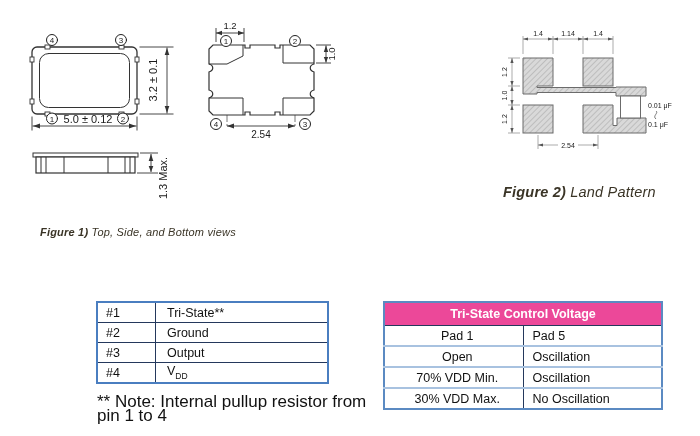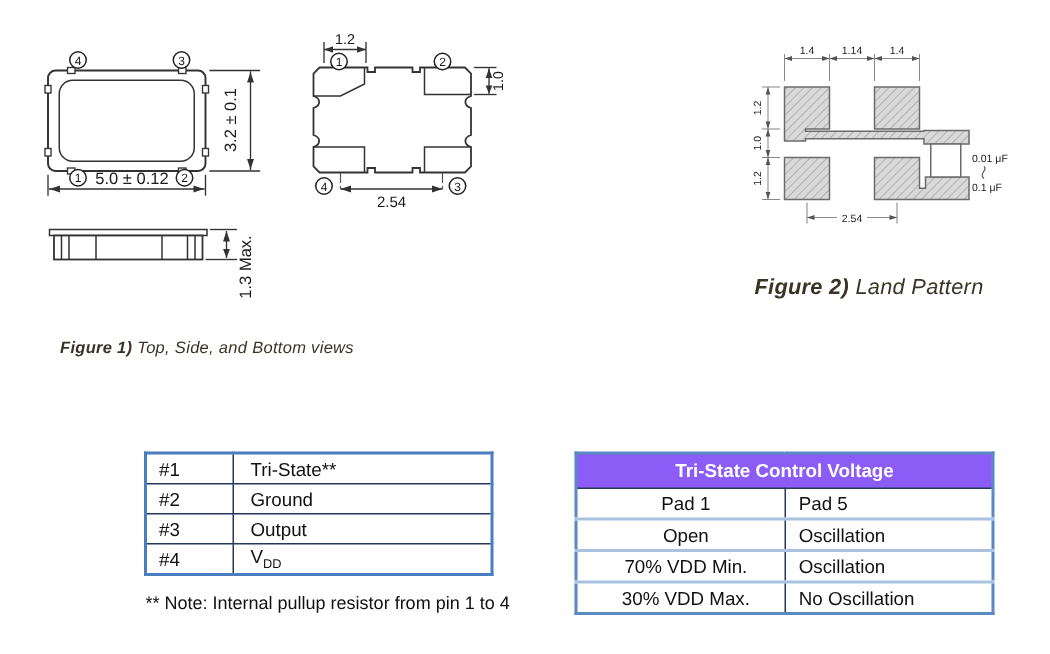--- a/index.html
+++ b/index.html
@@ -10,25 +10,25 @@
   .caption2{font-size:14.5px;}
 
   table{border-collapse:collapse;table-layout:fixed;position:absolute;font-size:12.5px;color:#111;}
   
   #pin-table{left:96px;top:301px;width:233px;border:2px solid #4a7ec0;}
   #pin-table th{background:#4f81bd;color:#fff;font-size:12.5px;font-weight:bold;height:20px;padding:1px 2px;border:1.5px solid #24385c;}
   #pin-table td{border:1.5px solid #24385c;height:17px;padding:1px 2px 1px 8px;}
   #pin-table td.pincol{width:47px;}
   #pin-table td.funccol{padding-left:11px;}
   sub.vddsub{font-size:8.5px;}
-  #pin-note{position:absolute;left:97px;top:395px;width:270px;font-size:12px;line-height:14px;color:#111;}
+  #pin-note{position:absolute;left:97px;top:395px;width:270px;font-size:17px;line-height:14px;color:#111;}
 
   
   #tri-table{left:383px;top:301px;width:280px;border:2px solid #5b8ac2;}
-  #tri-table th{background:#8b5cf6;color:#fff;font-size:12.5px;font-weight:bold;height:20px;padding:1px 2px;border-bottom:1.5px solid #24385c;}
+  #tri-table th{background:#ec4899;color:#fff;font-size:12.5px;font-weight:bold;height:20px;padding:1px 2px;border-bottom:1.5px solid #24385c;}
   #tri-table td{height:17px;padding:1px 2px 1px 9px;border-top:2px solid #a8c2e0;}
   #tri-table td.c1{width:121px;border-right:1.5px solid #24385c;text-align:center;}
   #tri-table tr.first td{border-top:1.5px solid #24385c;}
 
   text{font-family:"Liberation Sans",sans-serif;fill:#1a1a1a;}
 </style>
 </head>
 <body>
 
 <svg id="drawings" width="700" height="290" viewBox="0 0 700 290">

